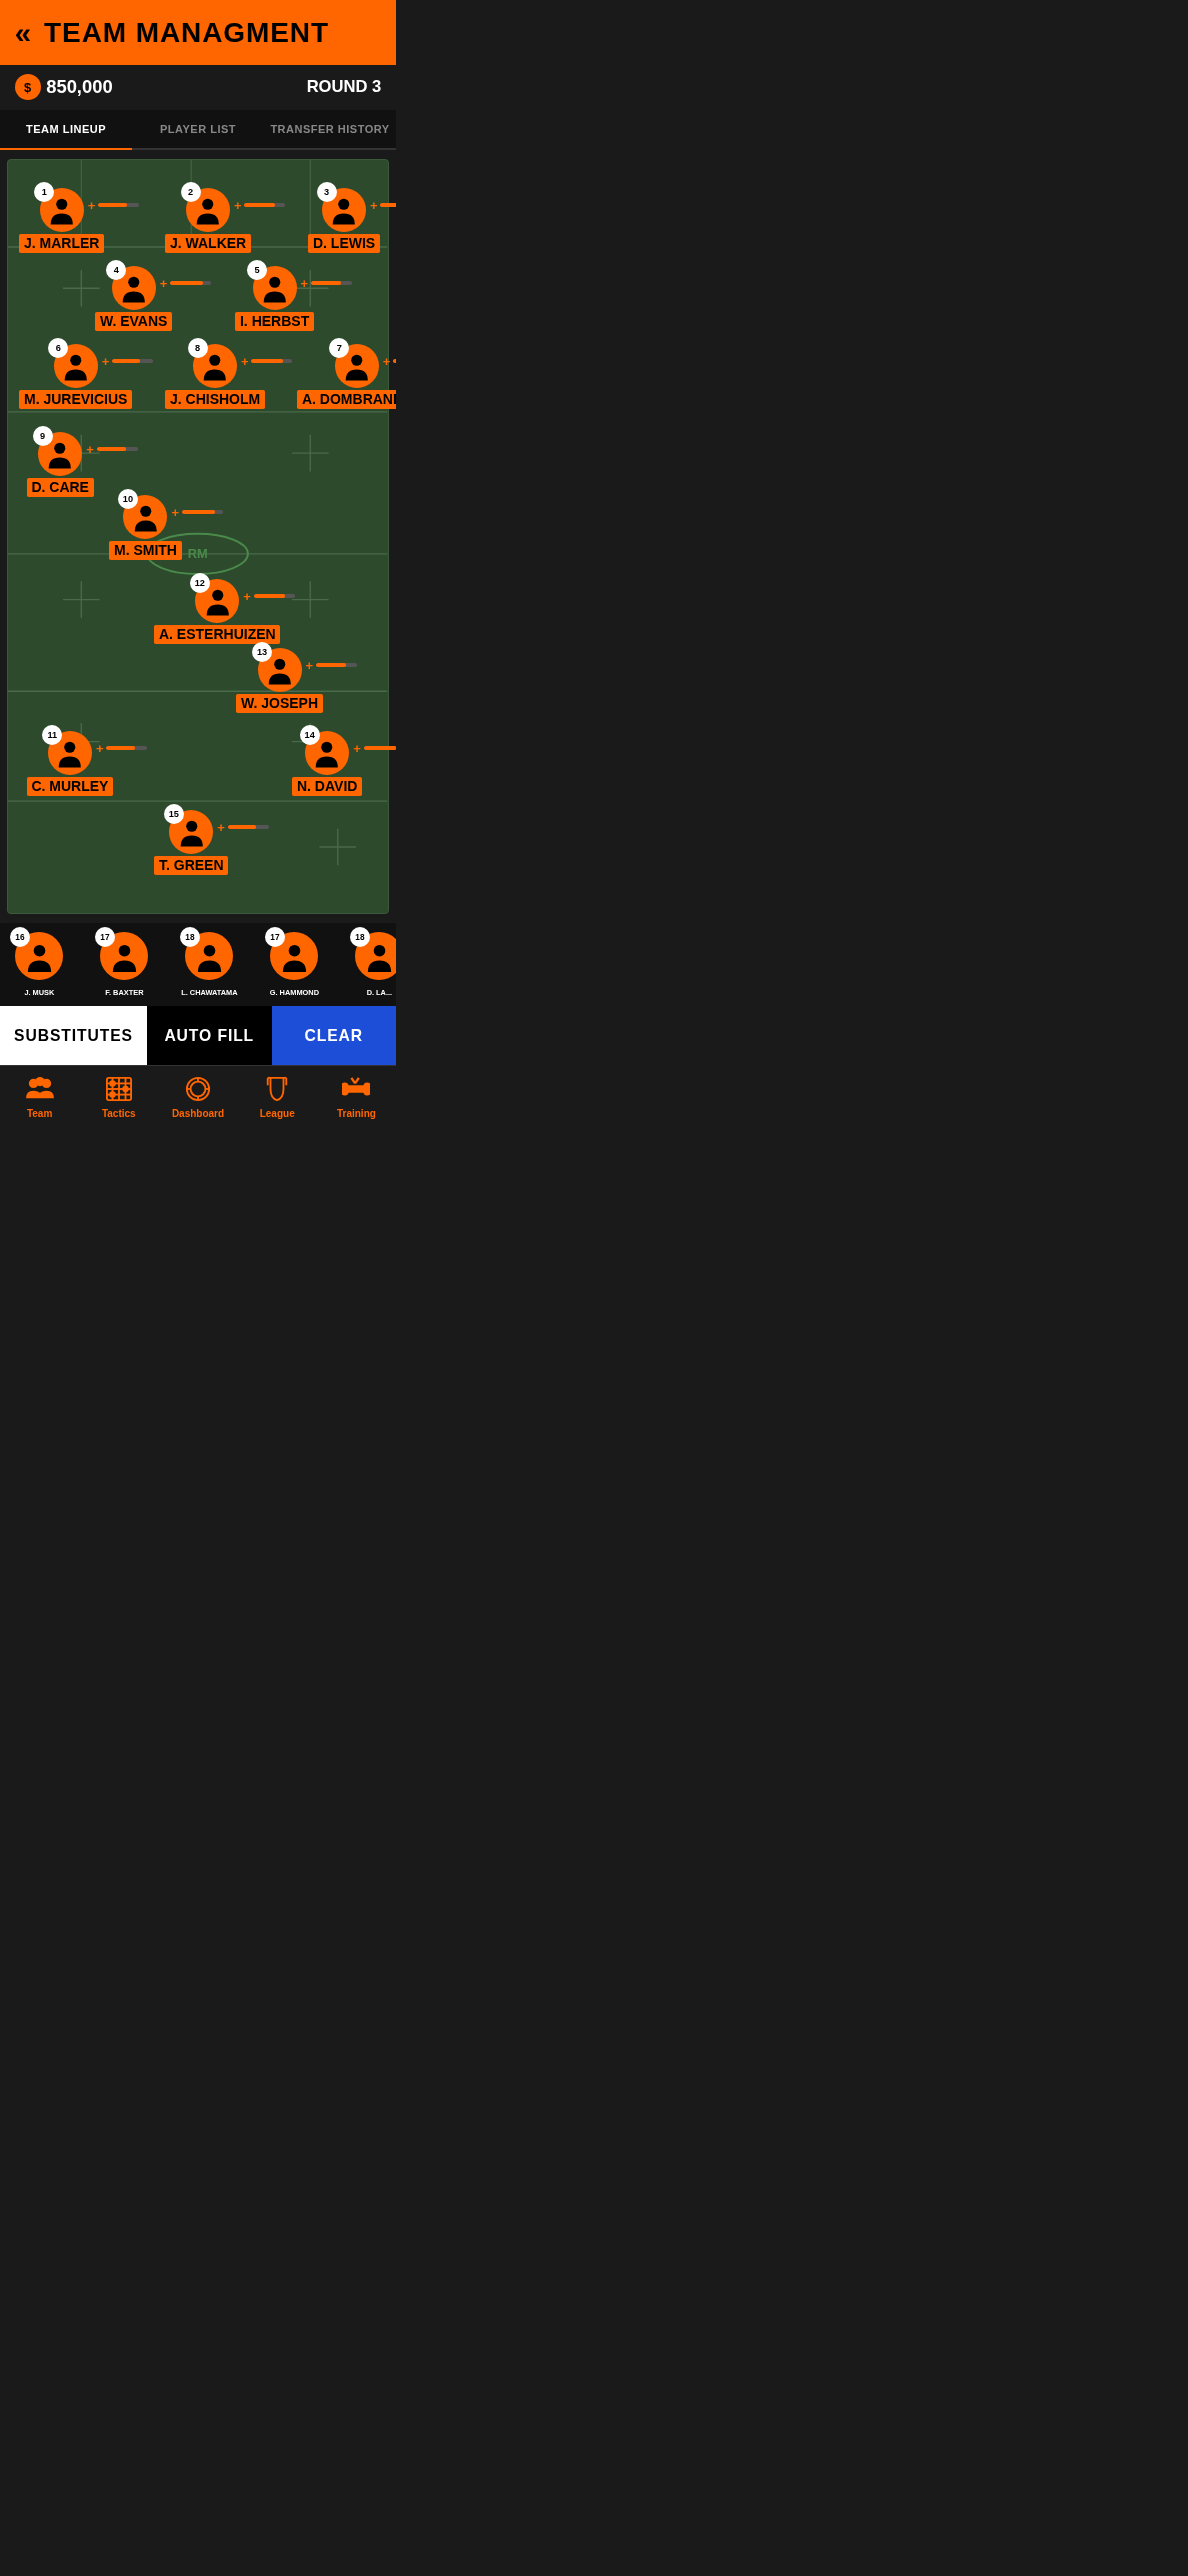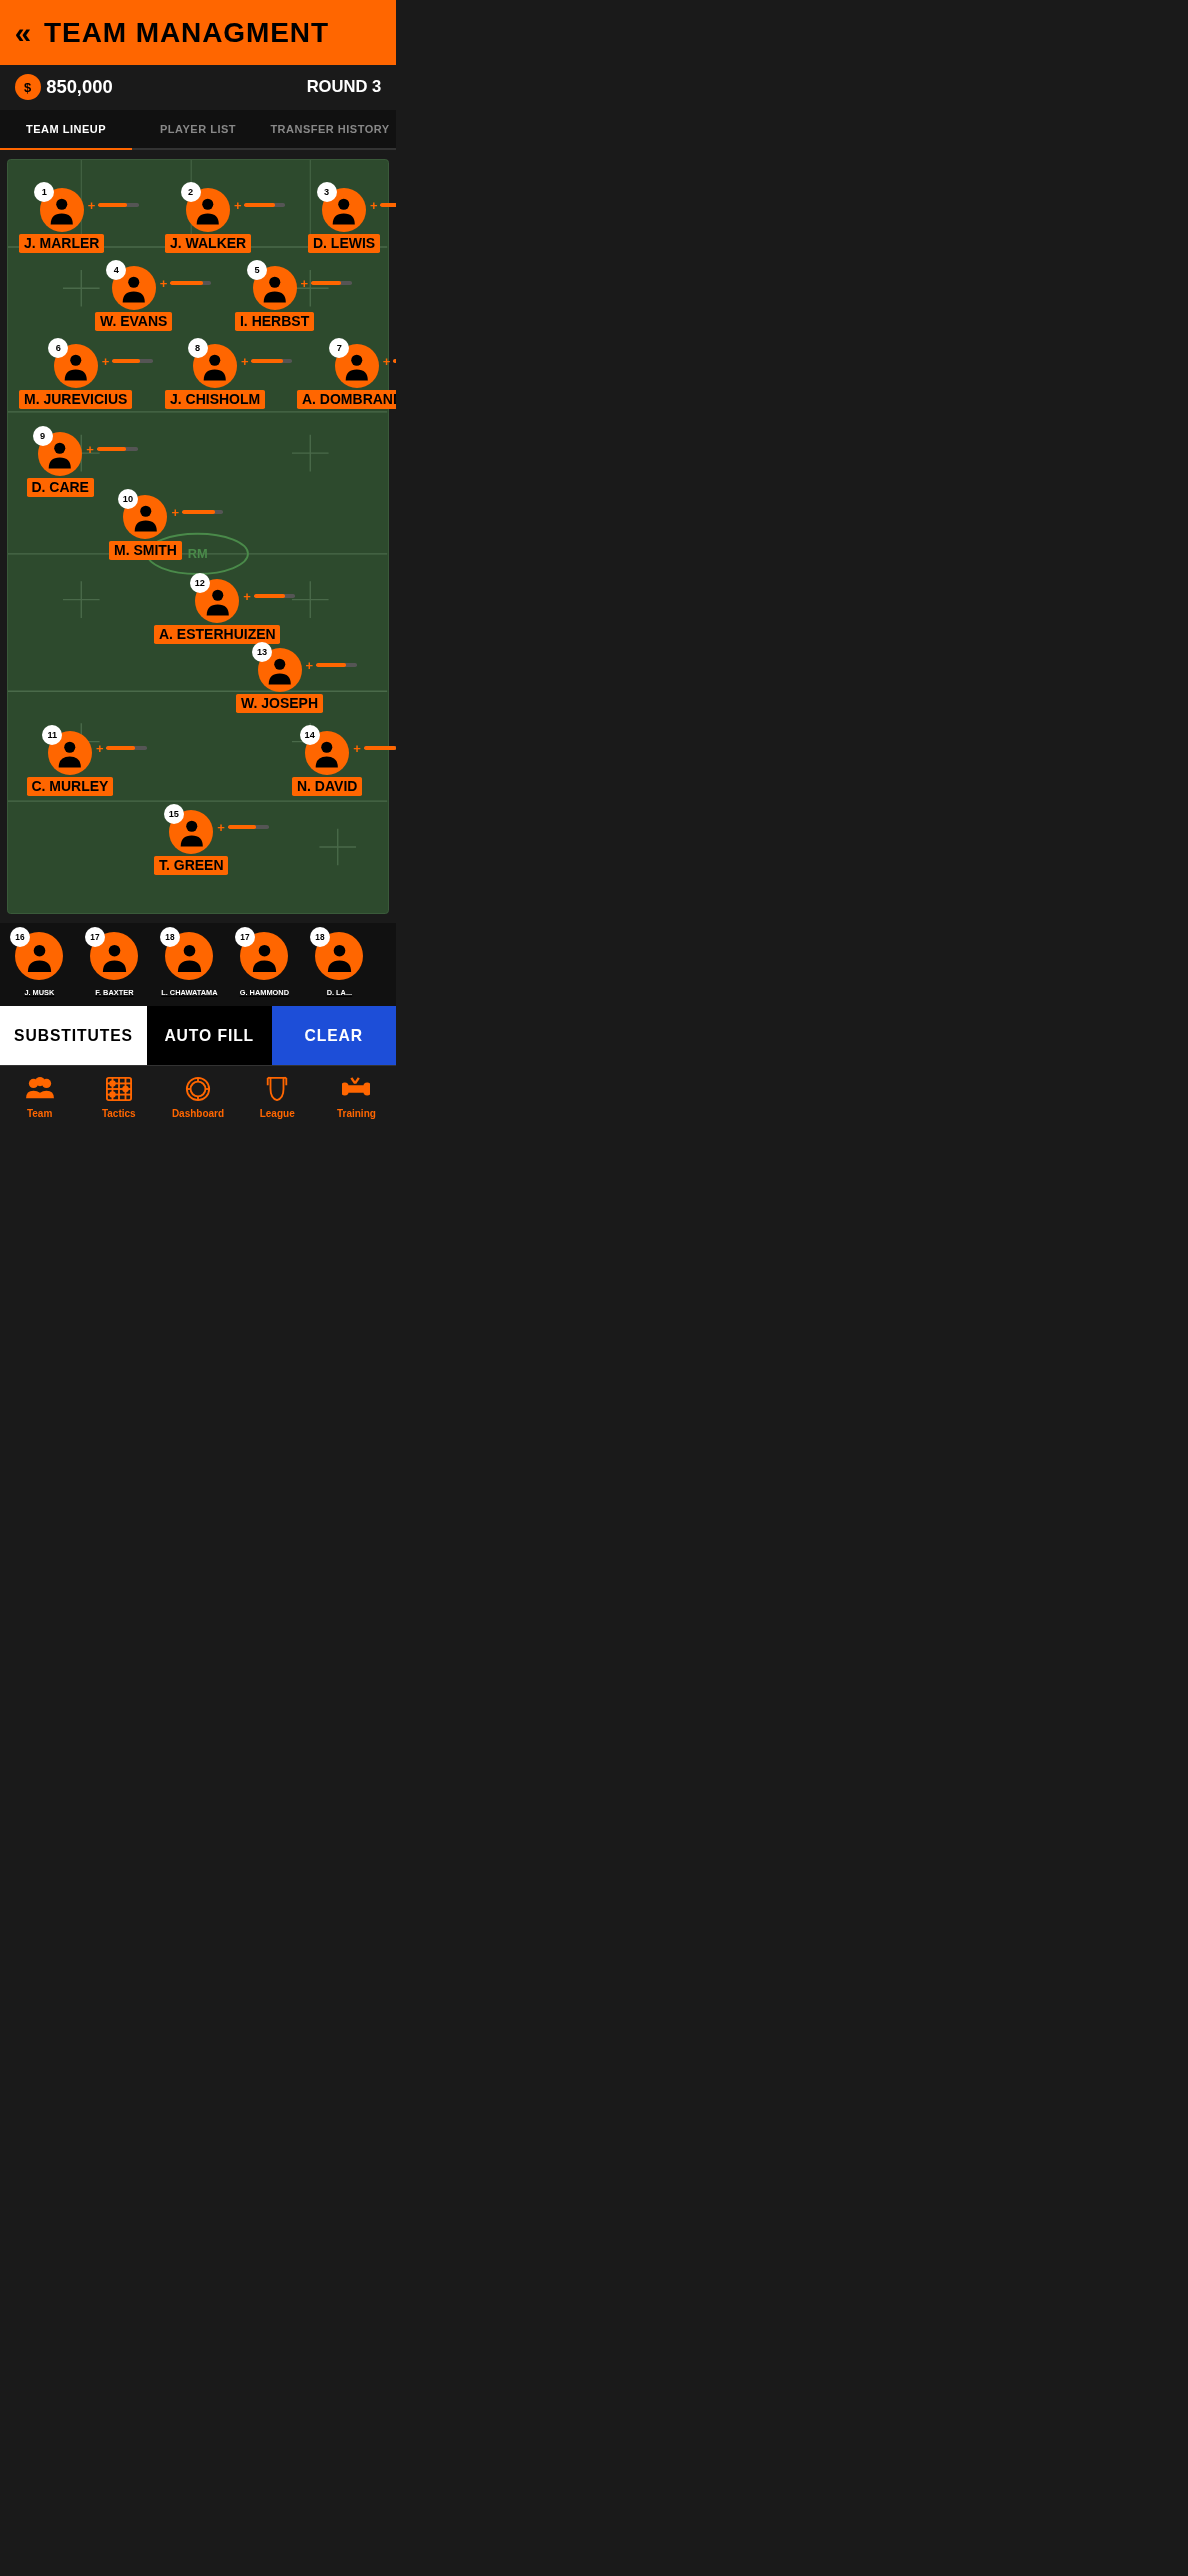--- a/index.html
+++ b/index.html
@@ -184,23 +184,22 @@
       height: 100%;
       background: #ff6600;
       border-radius: 1.8px;
     }
 
     
     .bench {
       background: #111;
       padding: 9.2px 7.4px;
       display: flex;
-      gap: 11px;
+      gap: 21px;
       overflow-x: auto;
-      text-decoration: underline;
     }
     .bench-player {
       display: flex;
       flex-direction: column;
       align-items: center;
       min-width: 64px;
       cursor: pointer;
     }
     .bench-avatar {
       width: 48px;

